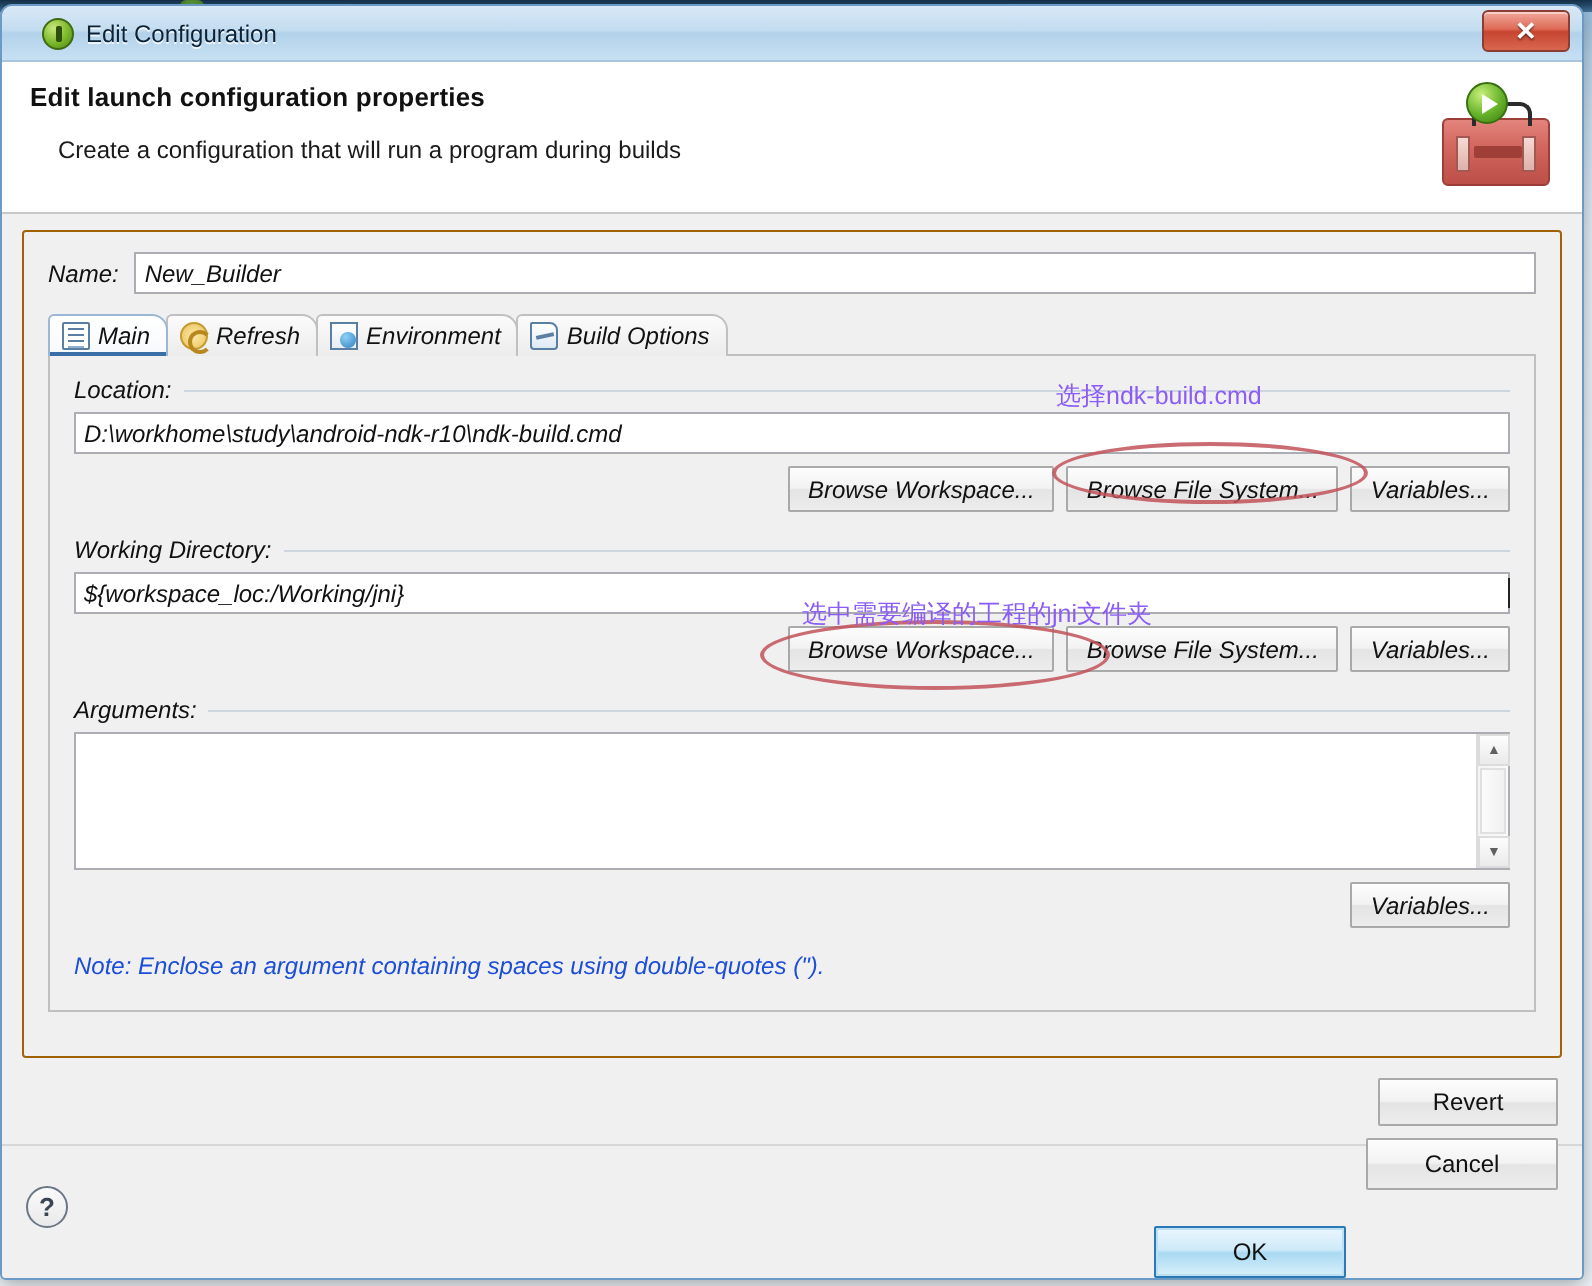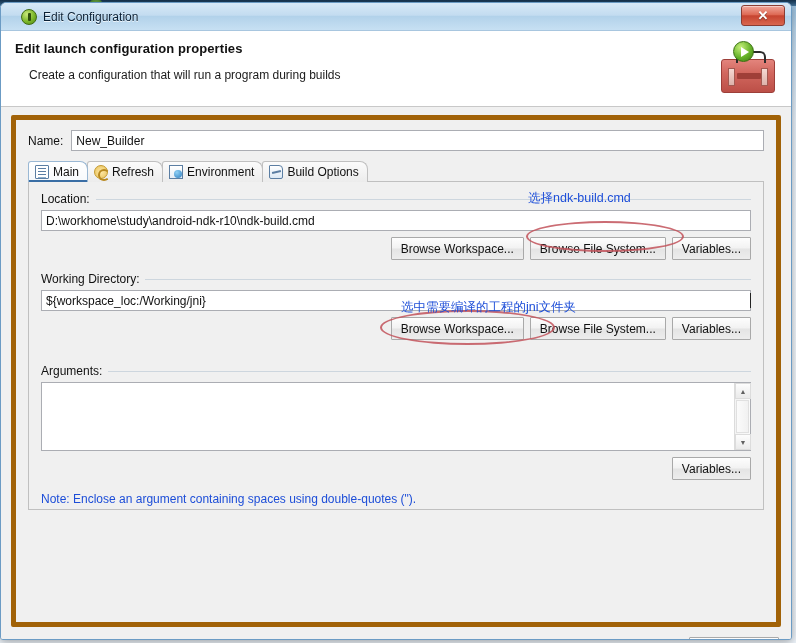--- a/index.html
+++ b/index.html
@@ -130,25 +130,26 @@
 
   
   .body-area {
     background: #f0f0f0;
     padding: 8px 10px 0 10px;
     height: calc(100% - 28px - 76px);
     position: relative;
   }
   .inner-panel {
     background: #f0f0f0;
-    border: 5px solid #a16207;
+    border: 1px solid #a16207;
     border-radius: 2px;
-    height: 512px;
+    height: 414px;
     padding: 10px 12px;
     position: relative;
+    font-style: italic;
   }
   .name-row { display:flex; align-items:center; gap:8px; margin-bottom: 9px; }
   .name-label { font-size: 12px; color:#111; }
   .txt {
     border: 1px solid #abadb3;
     background: #fff;
     height: 21px;
     font-size: 12px;
     padding: 2px 4px;
     color:#111;
@@ -286,21 +287,21 @@
     background: linear-gradient(180deg,#fbfbfb,#e9e9e9);
     display:flex;align-items:center;justify-content:center;
     font-size:13px; color:#3a4654; font-weight:bold; cursor:pointer;
   }
   .footer-btns { margin-left:auto; display:flex; gap:10px; }
   .foot-btn { min-width: 96px; height: 26px; }
 
   
   .annot { position:absolute; z-index: 50; pointer-events:none; }
   .annot-text {
-    color: #1d4ed8; font-size: 12.5px; white-space: nowrap;
+    color: #8b5cf6; font-size: 12.5px; white-space: nowrap;
     font-family: "Liberation Sans", sans-serif;
     text-align: center;
   }
   .ellipse {
     position:absolute; z-index:49; pointer-events:none;
     border: 2px solid #c2525a; border-radius: 50%;
     opacity: .85;
   }
 </style>
 </head>
@@ -379,21 +380,21 @@
             <span>Working Directory:</span>
             <span class="rule"></span>
           </div>
           <div class="txt field-full caret">${workspace_loc:/Working/jni}</div>
           <div class="btn-row">
             <div class="btn">Browse Workspace...</div>
             <div class="btn">Browse File System...</div>
             <div class="btn">Variables...</div>
           </div>
 
-          <div class="grp-label" style="margin-top:24px">
+          <div class="grp-label" style="margin-top:12px">
             <span>Arguments:</span>
             <span class="rule"></span>
           </div>
           <div class="args-box">
             <div class="vscroll">
               <div class="vs-arrow up">▲</div>
               <div class="vs-thumb"></div>
               <div class="vs-arrow down">▼</div>
             </div>
           </div>

